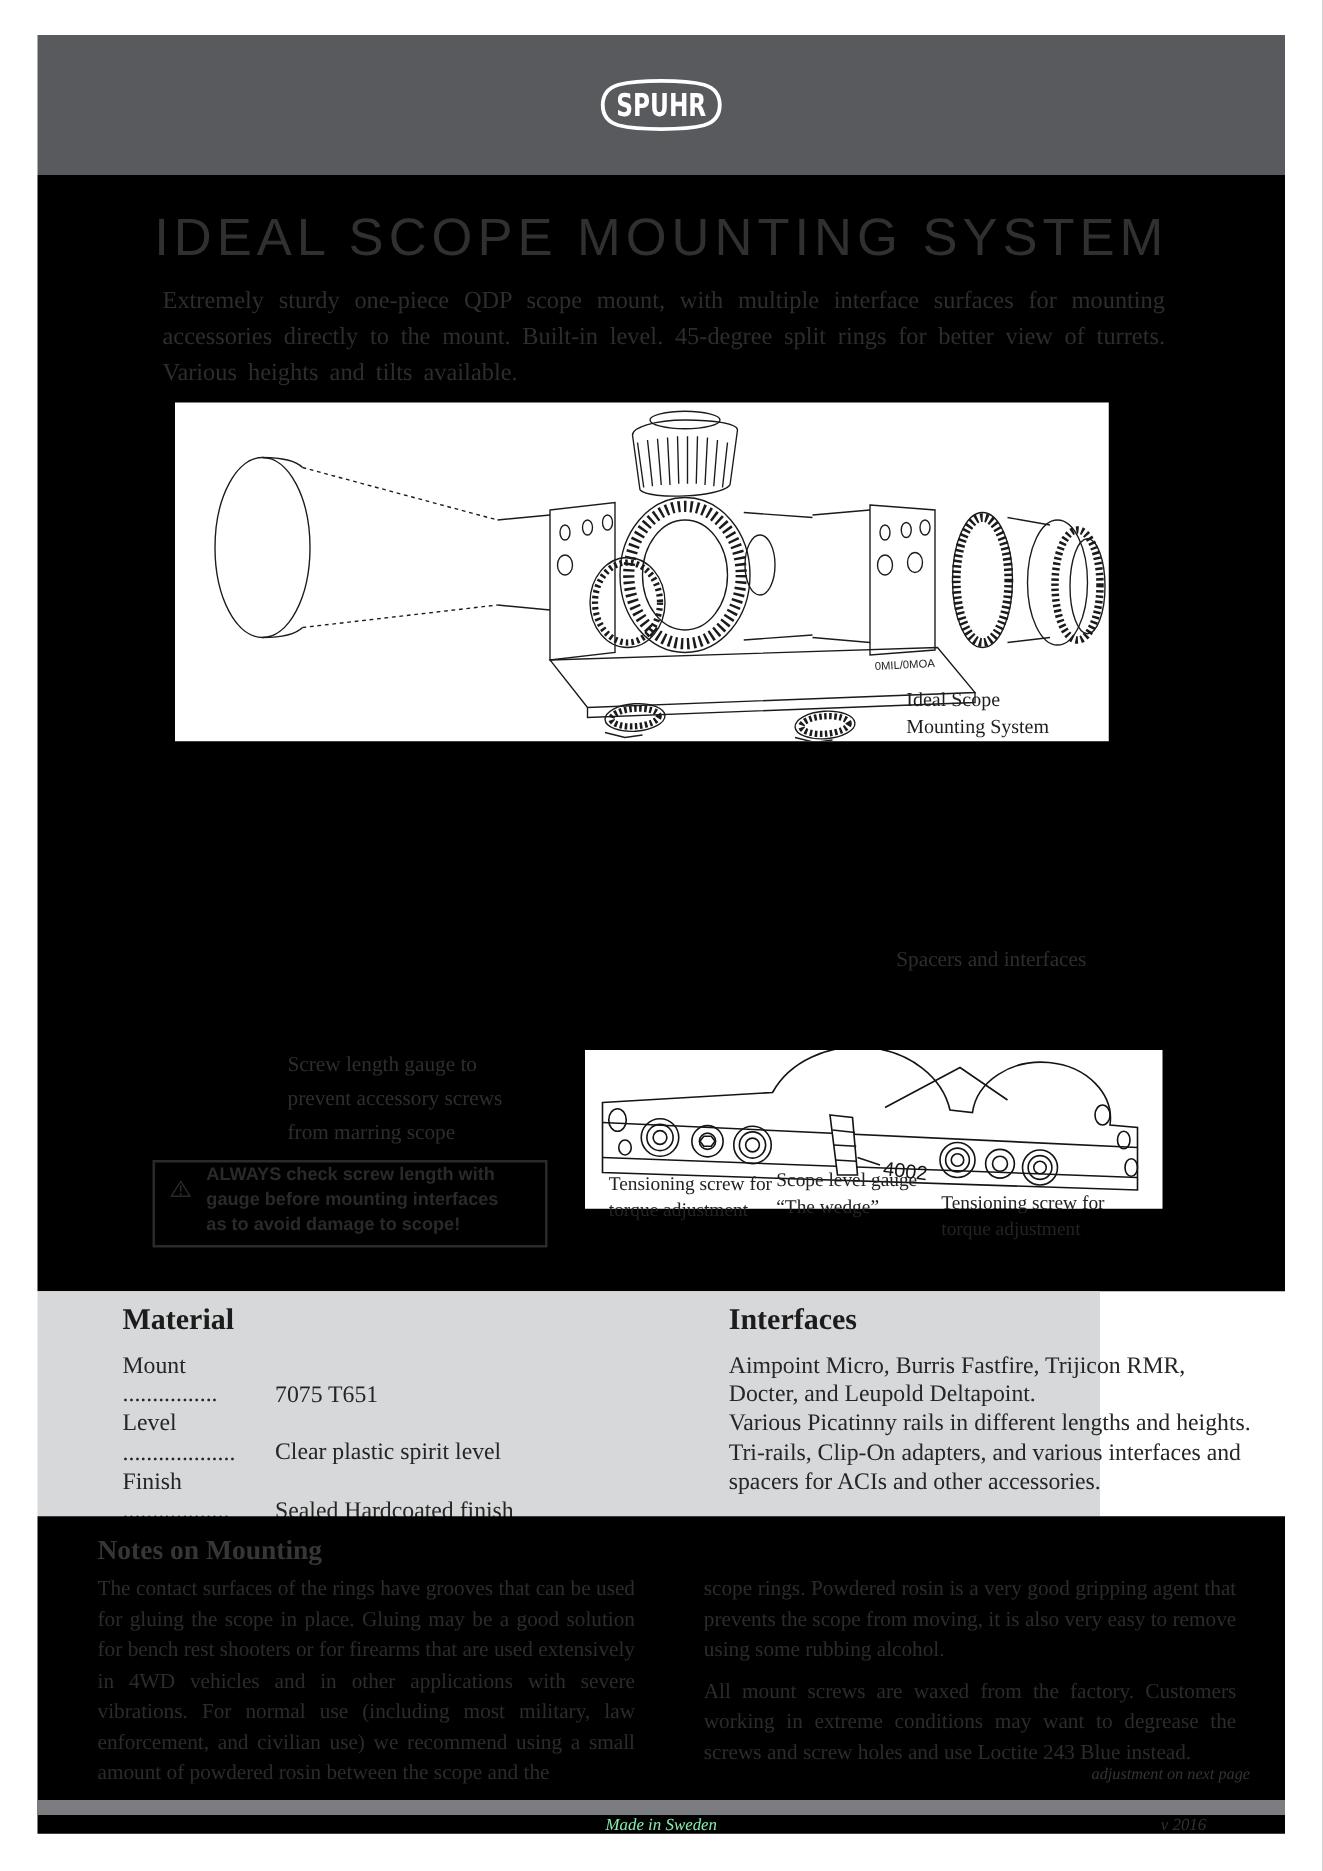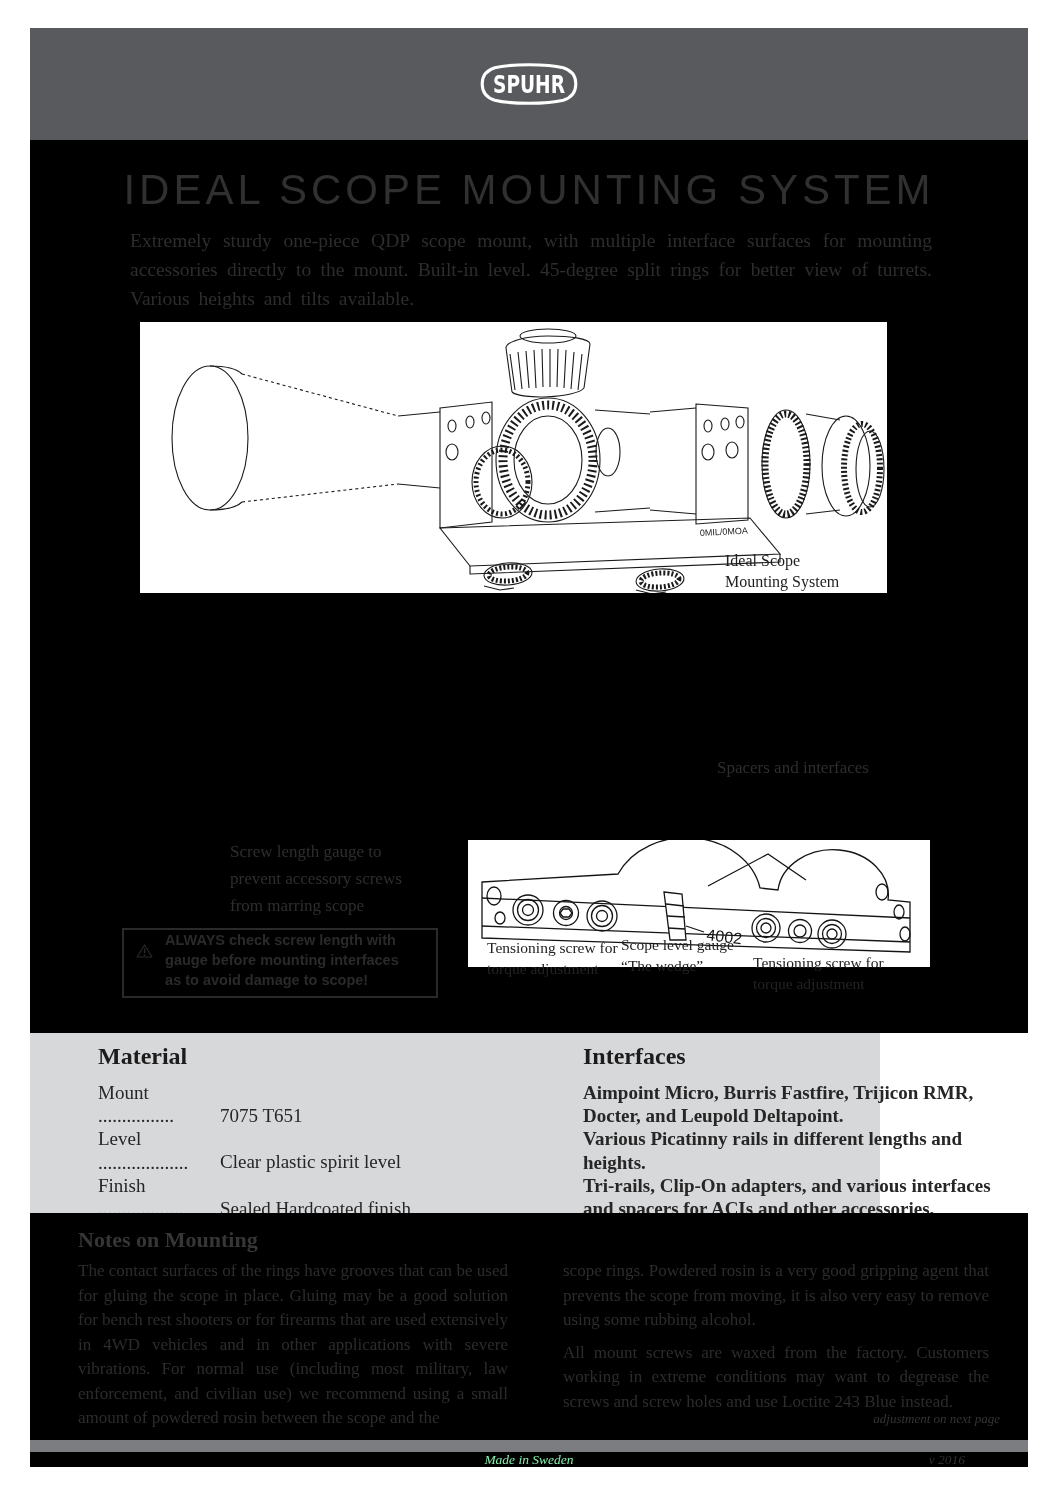--- a/index.html
+++ b/index.html
@@ -37,21 +37,21 @@
   .cap-right{left:723px;top:812px;}
 
   
   .specs-gray{left:30px;top:1033px;width:850px;height:180px;background:#d7d8da;}
   .spec-heading{font-size:24px;font-weight:bold;color:#1c1c1c;}
   .material-heading{left:68px;top:10px;}
   .interfaces-heading{left:553px;top:10px;}
   .material-rows{left:68px;top:48px;font-size:19px;line-height:23.2px;color:#262626;}
   .spec-label{display:inline-block;width:122px;}
   .interfaces-text{left:553px;top:48px;width:424px;font-size:19px;line-height:23.2px;color:#262626;}
-  .interfaces-text p{margin:0;font-weight:bold;}
+  .interfaces-text p{margin:0;}
 
   
   .notes-black{left:30px;top:1213px;width:998px;height:254px;background:#000000;}
   .notes-heading{left:48px;top:14px;font-size:22px;font-weight:bold;color:#363636;}
   .notes-col{font-size:17px;line-height:24.5px;text-align:justify;color:#2c2c2c;}
   .notes-col p{margin:0;}
   .notes-col p + p{margin-top:8px;}
   .col1{left:48px;top:46px;width:430px;}
   .col2{left:533px;top:46px;width:426px;}
   .continues{right:28px;top:198px;font-style:italic;font-size:13px;color:#343434;}

